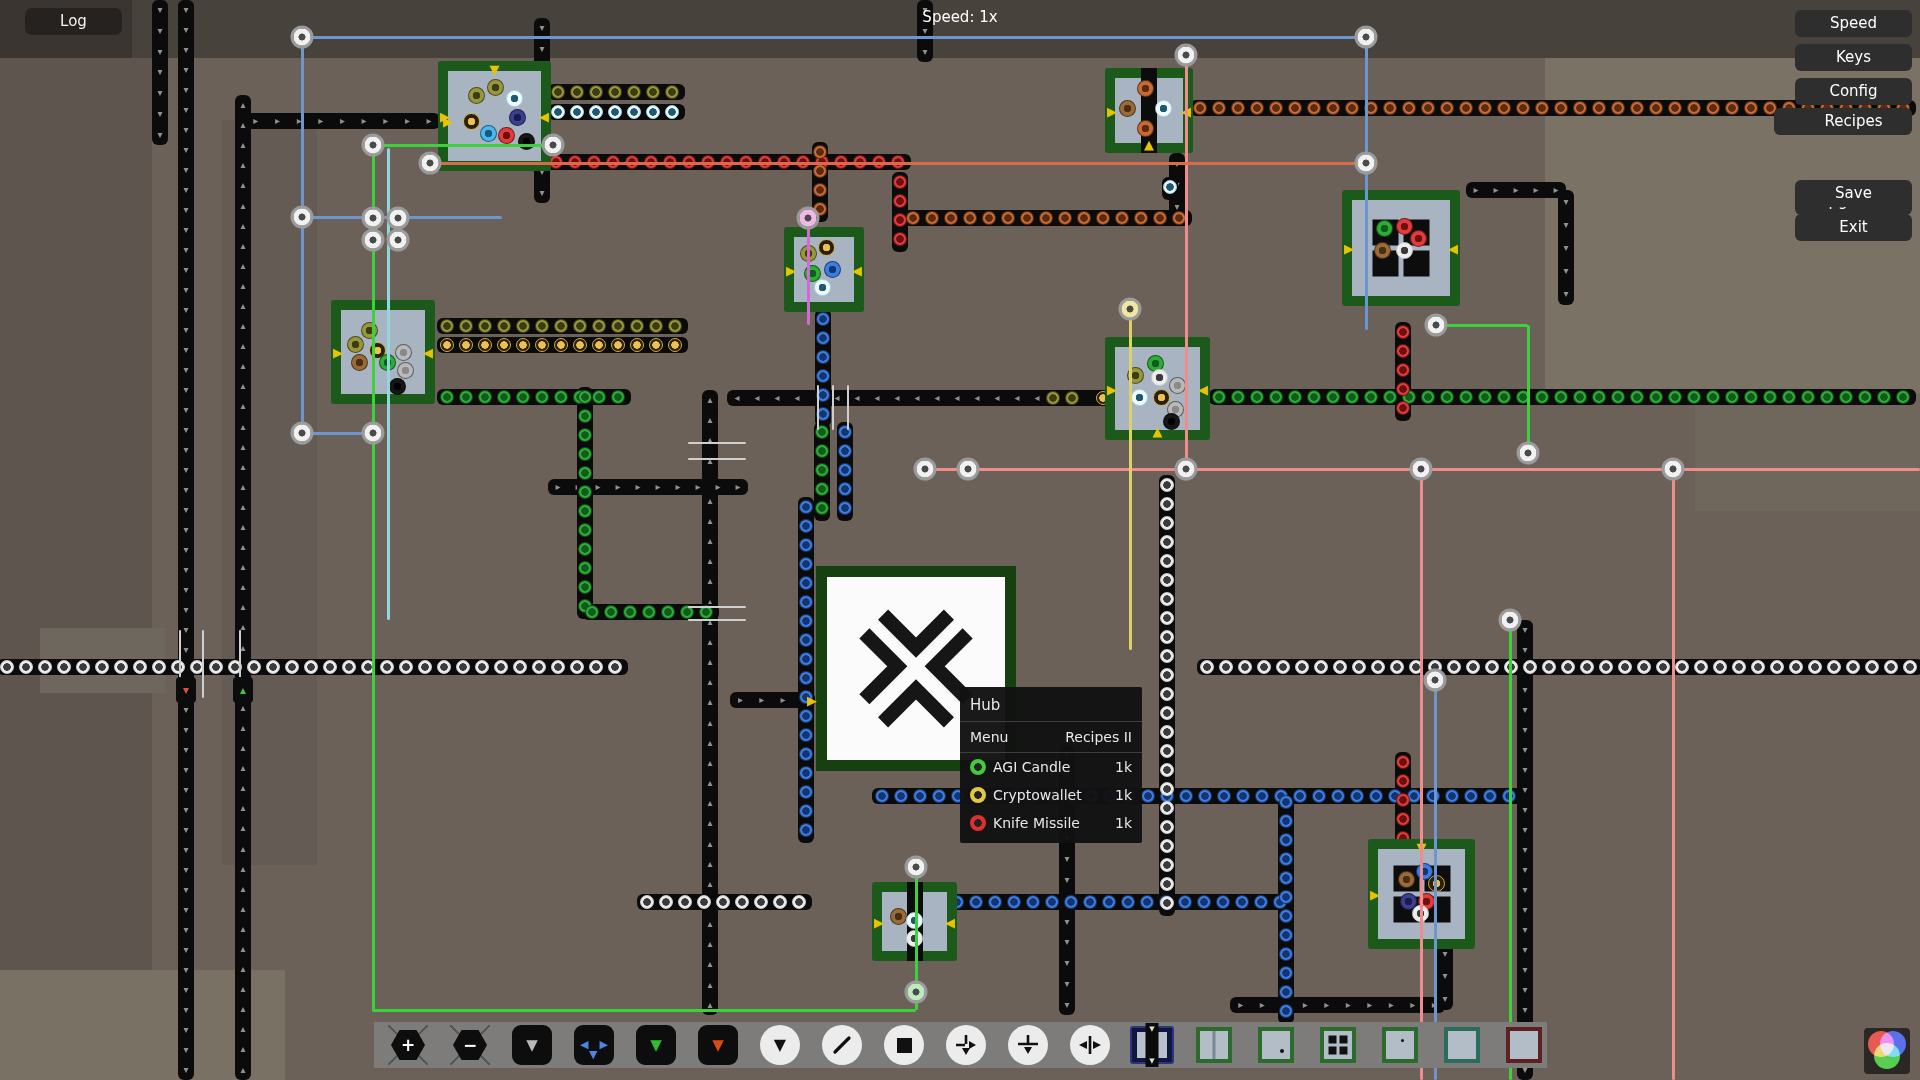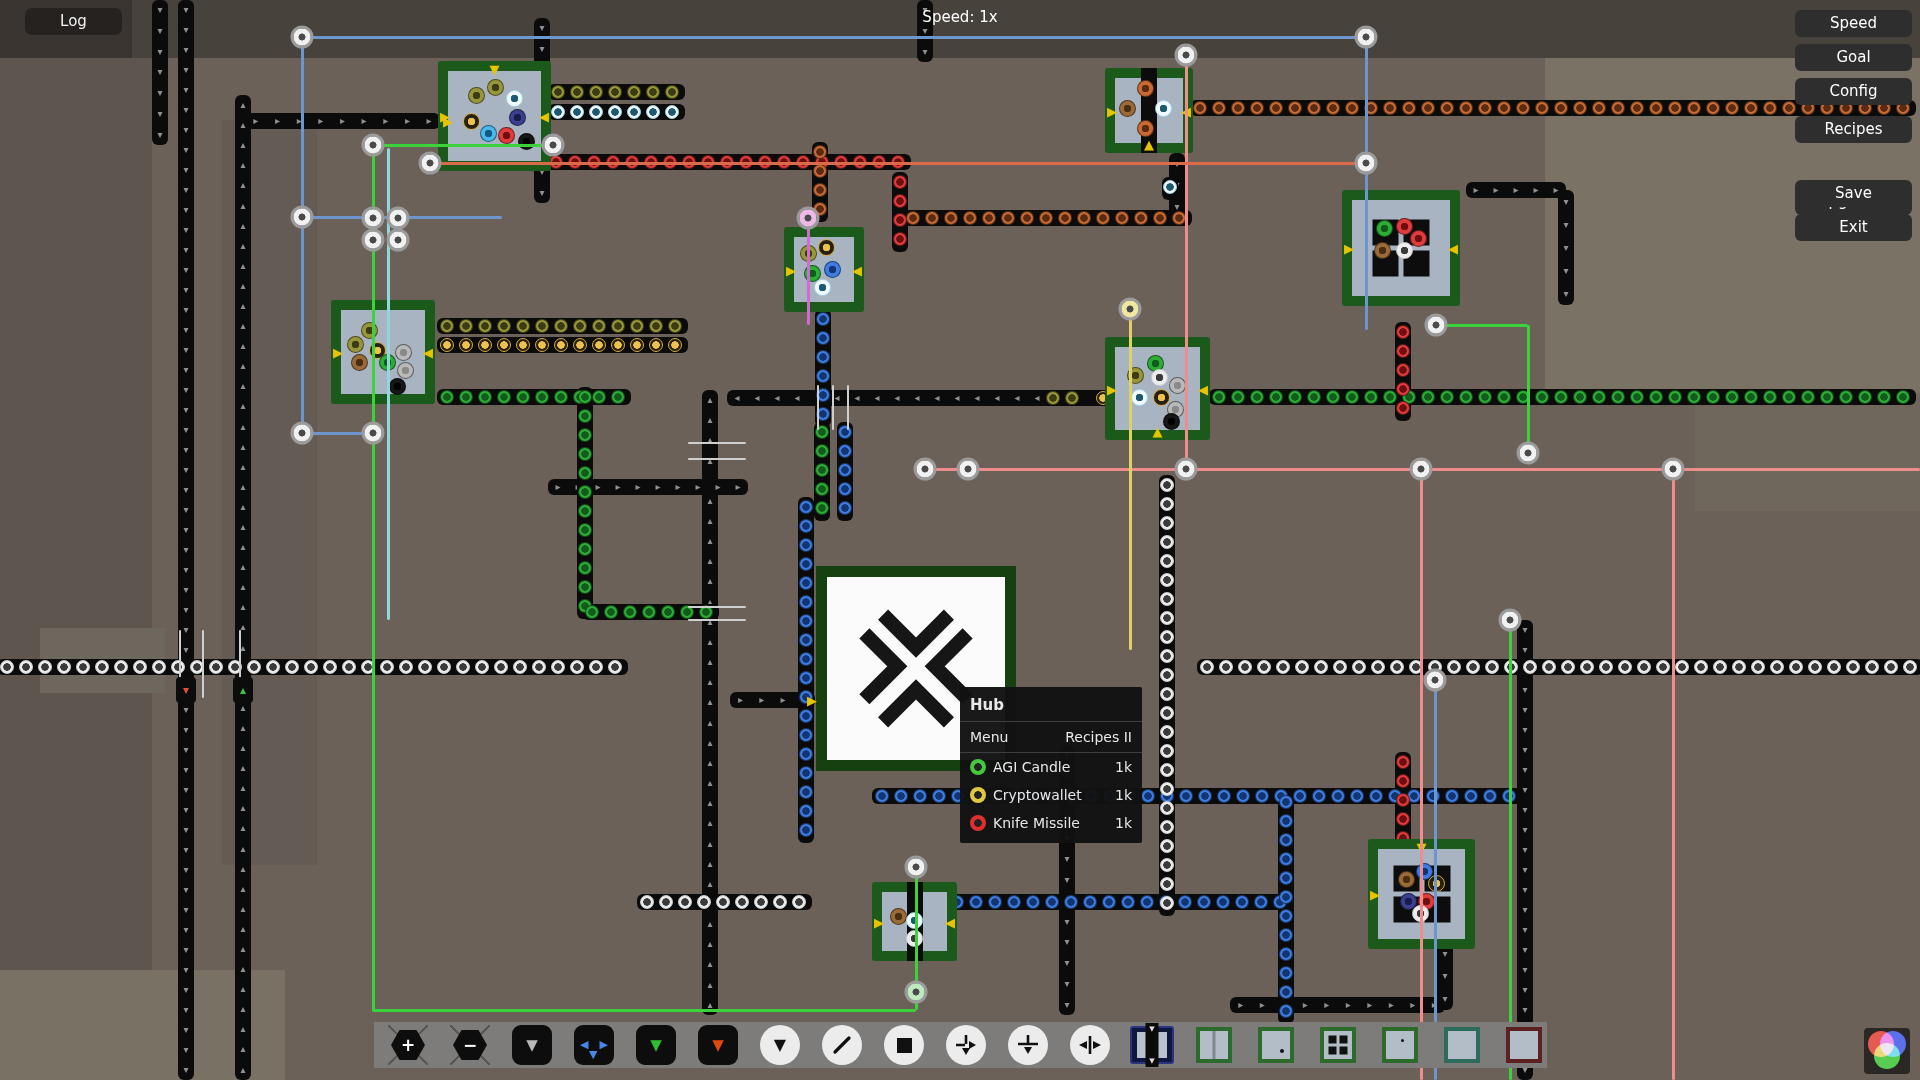--- a/index.html
+++ b/index.html
@@ -31,21 +31,21 @@
   .hub{position:absolute;background:#fbfbfb;border:11px solid #16400f;box-sizing:border-box;z-index:4}
   
   #log-button{position:absolute;left:25px;top:8px;width:97px;height:27px;background:#262220;
       color:#f2f2f2;font-size:15px;text-align:center;line-height:27px;border-radius:7px;z-index:20}
   #speed-label{position:absolute;top:8px;left:0;right:0;text-align:center;color:#fff;
       font-size:15px;z-index:20}
   .mbtn{position:absolute;right:8px;width:117px;height:27px;background:#2e2e2e;color:#fff;
       font-size:15px;text-align:center;line-height:27px;border-radius:6px;z-index:20}
   #tooltip{position:absolute;left:960px;top:687px;width:182px;background:rgba(18,18,18,.97);
       color:#e8e8e8;font-size:14px;border-radius:2px;z-index:30;padding:4px 0 6px 0}
-  #tooltip .tt-title{font-weight:bold;font-size:15px;padding:5px 10px 7px 10px}
+  #tooltip .tt-title{font-weight:normal;font-size:15px;padding:5px 10px 7px 10px}
   #tooltip .tt-div{border-top:1px solid #3f3f3f;margin:0}
   #tooltip .tt-goal{display:flex;justify-content:space-between;padding:7px 10px}
   #tooltip .tt-row{display:flex;align-items:center;gap:7px;padding:6px 10px}
   #tooltip .tt-row .nm{flex:1}
   .ticon{width:16px;height:16px;border-radius:50%;flex:0 0 auto;
          background:radial-gradient(circle,#222 0 3.6px,var(--c) 4px)}
   #toolbar{position:absolute;left:374px;top:1022px;width:1173px;height:46px;background:#7d7c7a;
       display:flex;align-items:center;gap:18px;padding:0 12px;box-sizing:border-box;z-index:25}
   .tbtn{width:44px;height:44px;flex:0 0 auto;display:flex;align-items:center;justify-content:center;
         position:relative}
@@ -973,23 +973,23 @@
     <div class="fbox" style="left: 186px; top: 690px; color: rgb(224, 80, 58);">▾</div>
     <div class="fbox" style="left: 243px; top: 690px; color: rgb(67, 194, 67);">▴</div>
     <div class="mark" style="left: 448px; top: 121px; color: rgb(232, 196, 0);">▶</div>
     <div class="mark" style="left: 812px; top: 700px; color: rgb(232, 196, 0);">▶</div>
   </div>
 
 <div id="log-button">Log</div>
 <div id="speed-label">Speed: 1x</div>
 <div id="menu-stack">
     <div class="mbtn" style="top: 10px;">Speed</div>
-    <div class="mbtn" style="top: 44px;">Goal</div>
+    <div class="mbtn" style="top: 44px;">Keys</div>
     <div class="mbtn" style="top: 78px;">Config</div>
-    <div class="mbtn" style="top: 116px;">Recipes</div>
+    <div class="mbtn" style="top: 108px; padding-left: 21px;">Recipes</div>
     <div class="mbtn" style="top: 146px; margin-top: 42px;">Upgrades</div>
     <div class="mbtn" style="top: 180px;">Save</div>
     <div class="mbtn" style="top: 214px;">Exit</div>
   </div>
 
 <div id="tooltip">
     <div class="tt-title">Hub</div>
     <div class="tt-div"></div>
     <div class="tt-goal">
       <span>Menu</span>

